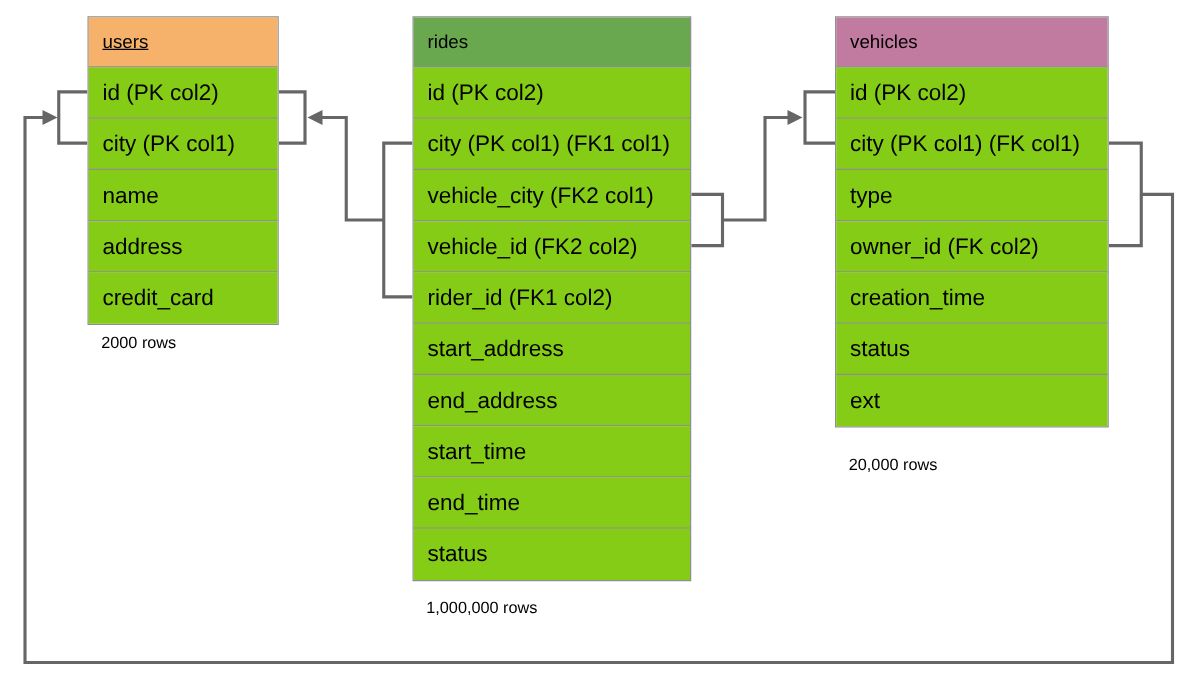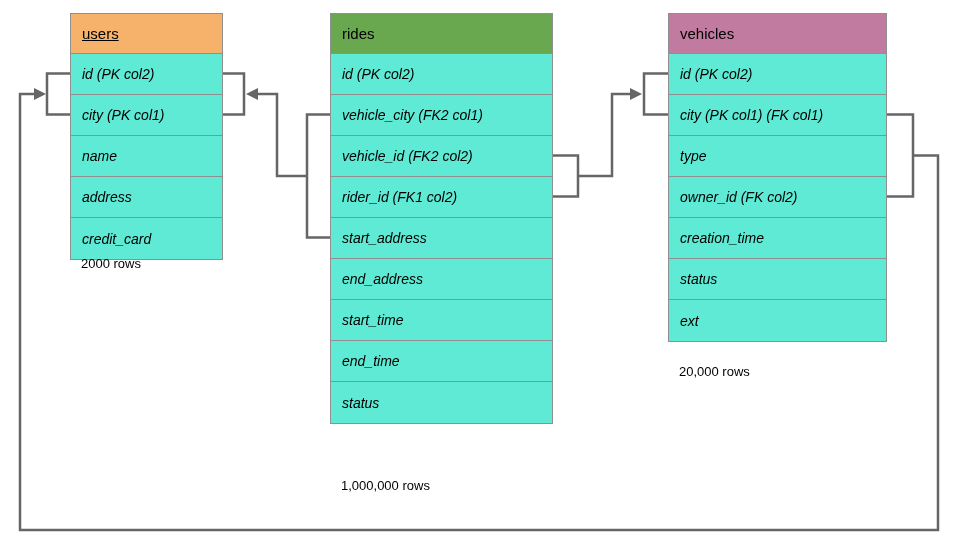--- a/index.html
+++ b/index.html
@@ -32,39 +32,38 @@
     font-size: 15px;
     color: #000000;
     border-bottom: 1px solid #8f8f8f;
     box-sizing: border-box;
   }
   .table-row {
     height: 41px;
     display: flex;
     align-items: center;
     padding: 0 11px;
-    font-size: 14px;
+    font-size: 18px;
     color: #000000;
     border-bottom: 1px solid #8f8f8f;
     box-sizing: border-box;
-    background: #5eead4;
+    background: #84cc16;
     white-space: nowrap;
-    font-style: italic;
   }
   .table-row:last-child { border-bottom: none; }
   .row-count {
     position: absolute;
     z-index: 1;
     font-size: 13px;
     color: #000000;
   }
   #users-table    { left: 70px;  top: 13px; width: 153px; }
   #rides-table    { left: 330px; top: 13px; width: 223px; }
   #vehicles-table { left: 668px; top: 13px; width: 219px; }
-  #users-rowcount    { left: 81px;  top: 256px; }
+  #users-rowcount    { left: 81px;  top: 266px; }
   #rides-rowcount    { left: 341px; top: 478px; }
   #vehicles-rowcount { left: 679px; top: 364px; }
   .hdr-users    { background: #F6B26B; text-decoration: underline; }
   .hdr-rides    { background: #6AA84F; }
   .hdr-vehicles { background: #C27BA0; }
 </style>
 </head>
 <body>
 
 <div class="canvas">
@@ -93,20 +92,21 @@
     <div class="table-row">city (PK col1)</div>
     <div class="table-row">name</div>
     <div class="table-row">address</div>
     <div class="table-row">credit_card</div>
   </div>
   <div class="row-count" id="users-rowcount">2000 rows</div>
 
   <div class="db-table" id="rides-table">
     <div class="table-header hdr-rides">rides</div>
     <div class="table-row">id (PK col2)</div>
+    <div class="table-row">city (PK col1) (FK1 col1)</div>
     <div class="table-row">vehicle_city (FK2 col1)</div>
     <div class="table-row">vehicle_id (FK2 col2)</div>
     <div class="table-row">rider_id (FK1 col2)</div>
     <div class="table-row">start_address</div>
     <div class="table-row">end_address</div>
     <div class="table-row">start_time</div>
     <div class="table-row">end_time</div>
     <div class="table-row">status</div>
   </div>
   <div class="row-count" id="rides-rowcount">1,000,000 rows</div>

